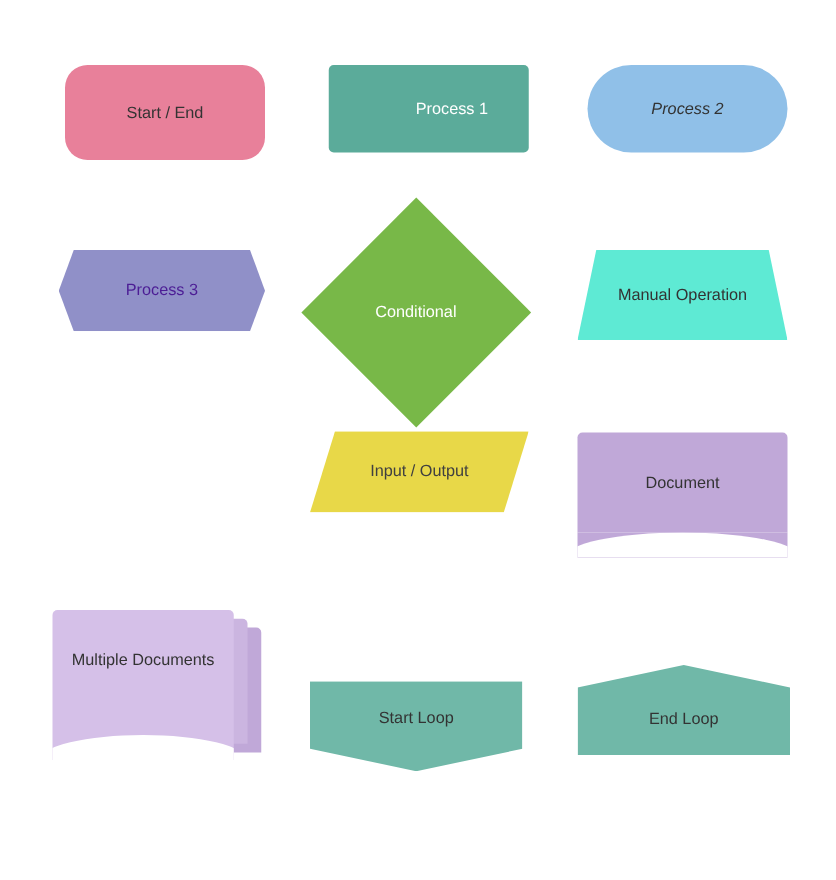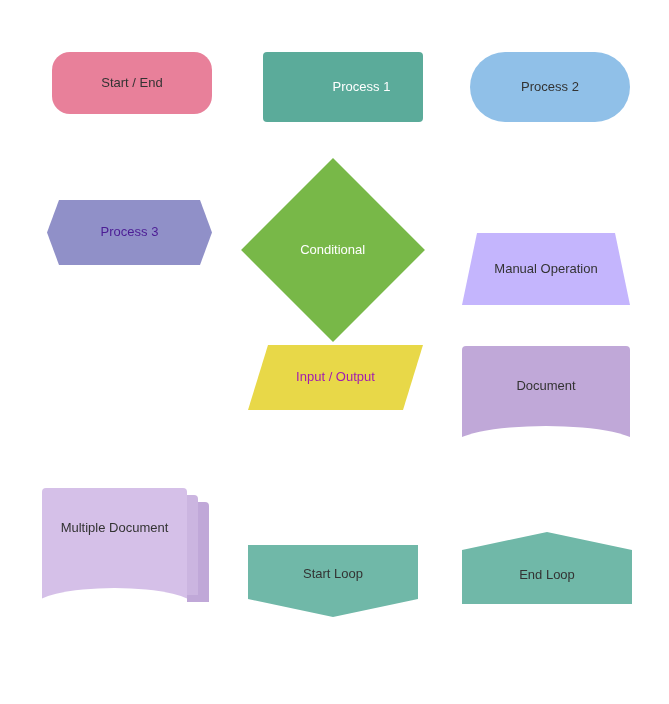--- a/index.html
+++ b/index.html
@@ -19,21 +19,21 @@
     }
     .shape-label {
       text-align: center;
       line-height: 1.3;
     }
 
     
     .start-end {
       position: absolute;
       left: 52px; top: 52px;
-      width: 160px; height: 62px;
+      width: 160px; height: 76px;
       background: #e8809a;
       border-radius: 18px;
       display: flex; align-items: center; justify-content: center;
       color: #333;
     }
 
     
     .process1 {
       position: absolute;
       left: 263px; top: 52px;
@@ -47,20 +47,21 @@
 
     
     .process2 {
       position: absolute;
       left: 470px; top: 52px;
       width: 160px; height: 70px;
       background: #90c0e8;
       border-radius: 35px;
       display: flex; align-items: center; justify-content: center;
       color: #333;
+      font-style: italic;
     }
 
     
     .process3 {
       position: absolute;
       left: 47px; top: 200px;
       width: 165px; height: 65px;
       background: #9090c8;
       clip-path: polygon(12px 0%, calc(100% - 12px) 0%, 100% 50%, calc(100% - 12px) 100%, 12px 100%, 0% 50%);
       display: flex; align-items: center; justify-content: center;
@@ -84,25 +85,24 @@
       transform: rotate(-45deg);
       color: #fff;
       width: 110px;
     }
 
     
     .manual-op {
       position: absolute;
       left: 462px; top: 200px;
       width: 168px; height: 72px;
-      background: #c4b5fd;
+      background: #5eead4;
       clip-path: polygon(15px 0%, calc(100% - 15px) 0%, 100% 100%, 0% 100%);
       display: flex; align-items: center; justify-content: center;
       color: #333;
-      margin-top: 33px;
     }
 
     
     .display {
       position: absolute;
       left: 47px; top: 345px;
       width: 165px; height: 65px;
       background: #f09040;
       border-radius: 32px;
       display: flex; align-items: center; justify-content: center;
@@ -110,21 +110,21 @@
     }
 
     
     .input-output {
       position: absolute;
       left: 248px; top: 345px;
       width: 175px; height: 65px;
       background: #e8d848;
       clip-path: polygon(20px 0%, 100% 0%, calc(100% - 20px) 100%, 0% 100%);
       display: flex; align-items: center; justify-content: center;
-      color: #a21caf;
+      color: #404040;
     }
 
     
     .document-wrapper {
       position: absolute;
       left: 462px; top: 346px;
       width: 168px; height: 100px;
     }
     .document-body {
       width: 168px;
@@ -270,21 +270,21 @@
     </div>
     <div class="document-wave"></div>
   </div>
 
   <div class="multi-doc-wrapper">
     <div class="multi-doc-page multi-doc-page-1"></div>
     <div class="multi-doc-page multi-doc-page-2"></div>
     <div class="multi-doc-page multi-doc-page-3"></div>
     <div class="multi-doc-wave"></div>
     <div class="multi-doc-label">
-      <span class="shape-label">Multiple Document</span>
+      <span class="shape-label">Multiple Documents</span>
     </div>
   </div>
 
   <div class="start-loop">
     <span class="shape-label">Start Loop</span>
   </div>
 
   <div class="end-loop">
     <span class="shape-label">End Loop</span>
   </div>

